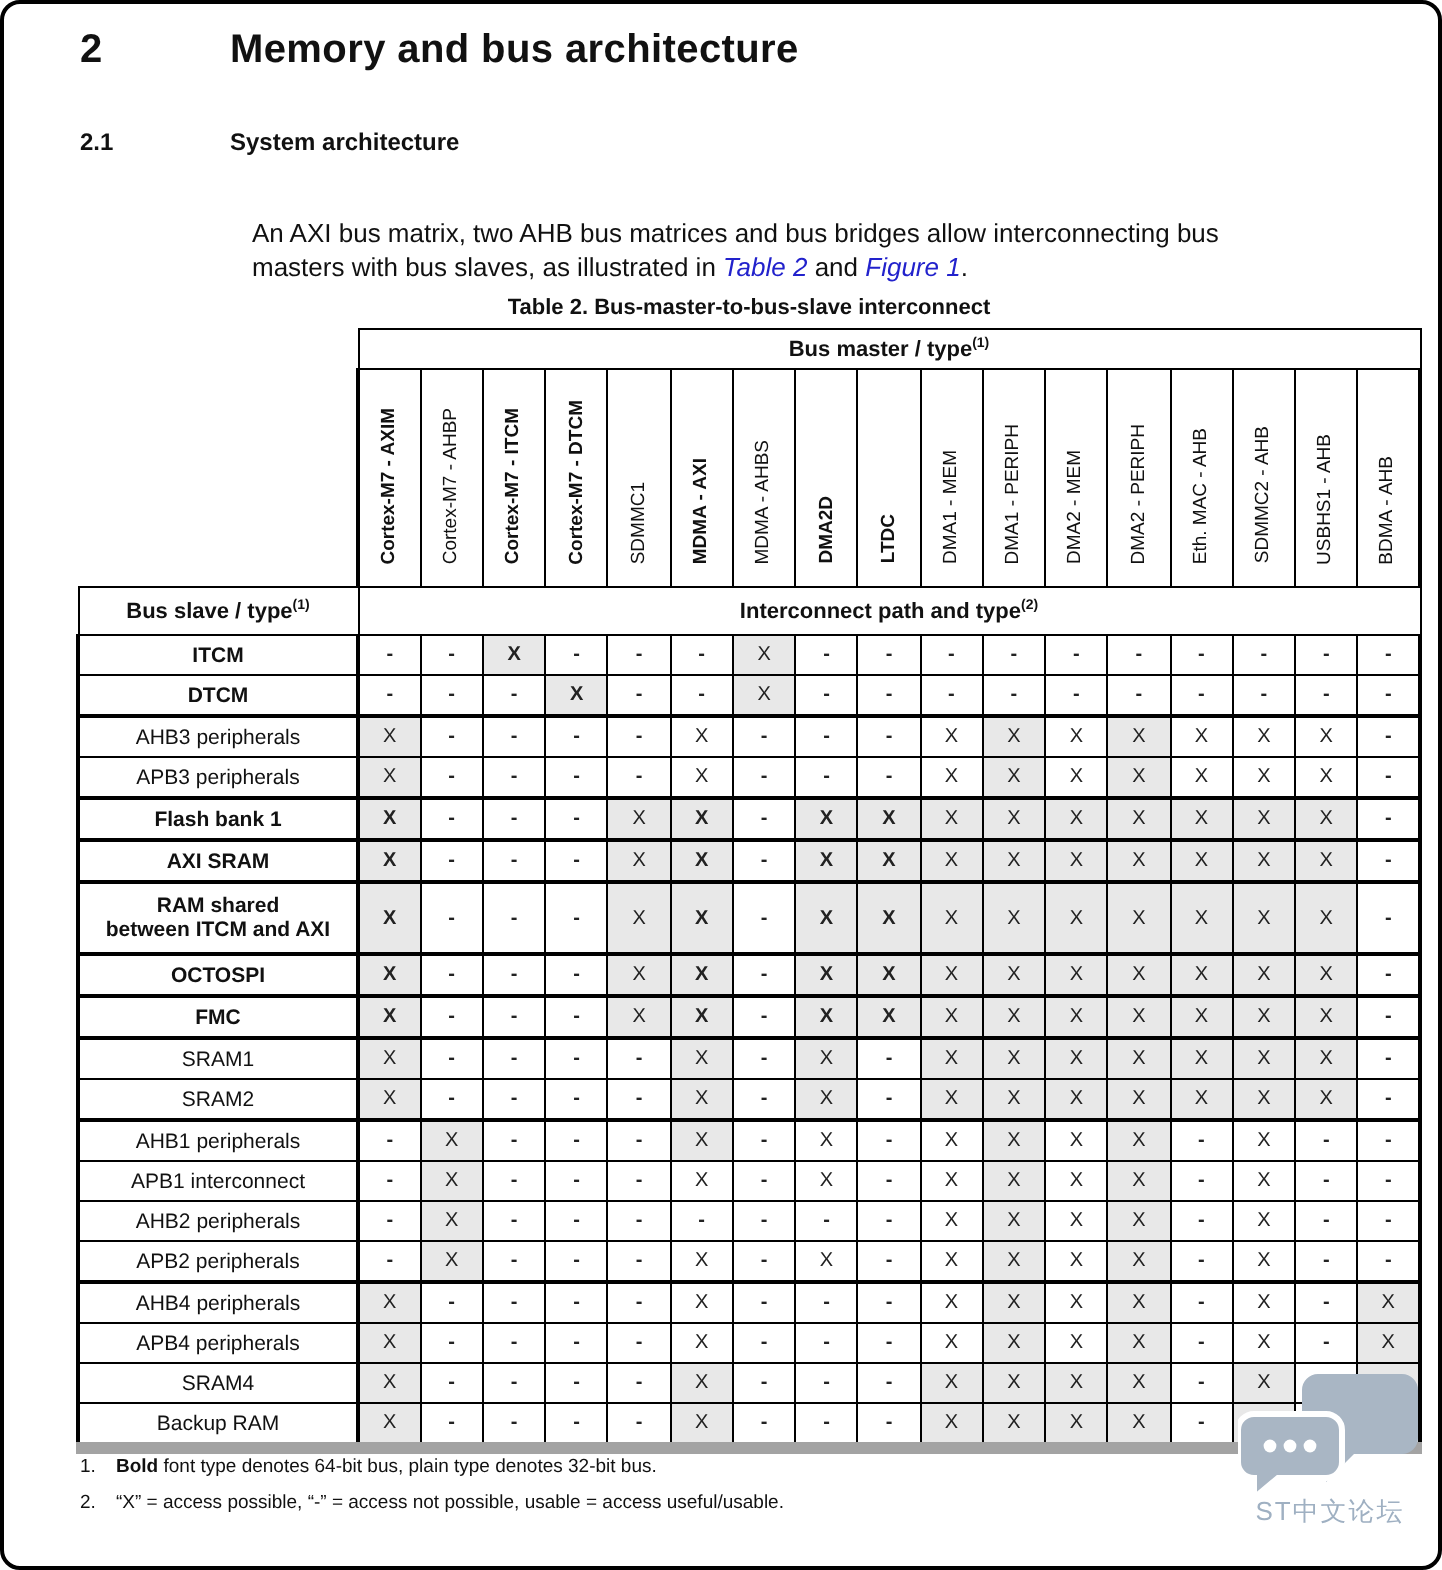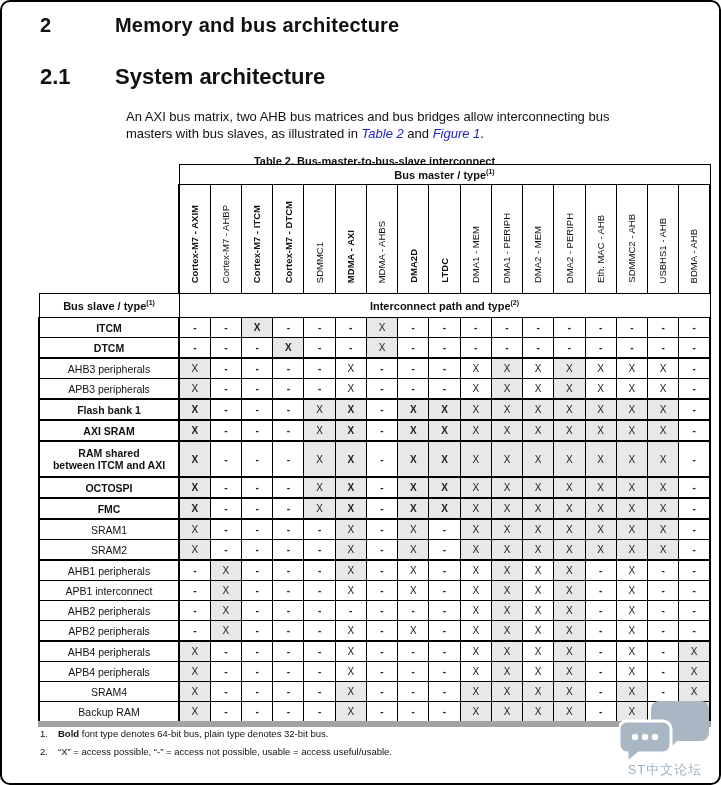--- a/index.html
+++ b/index.html
@@ -7,25 +7,25 @@
     width:721px; height:785px; position:relative; overflow:hidden;
     background:#ffffff; color:#111;
     font-family:"Liberation Sans", sans-serif;
   }
   .page-frame {
     position:absolute; inset:0; border:2px solid #000; border-radius:10px;
     pointer-events:none; z-index:50;
   }
   .heading1 { position:absolute; top:14px; left:40px; display:flex; font-size:20px; font-weight:bold; letter-spacing:0.2px; }
   .heading1 .h-num { width:75px; }
-  .heading2 { position:absolute; top:64px; left:40px; display:flex; font-size:22px; font-weight:bold; }
+  .heading2 { position:absolute; top:64px; left:40px; display:flex; font-size:12px; font-weight:bold; }
   .heading2 .h-num { width:75px; }
   .body-para { position:absolute; top:97px; left:115px; width:488px; font-size:13px; line-height:17px; margin:11px; }
   .xref { color:#2222cc; font-style:italic; text-decoration:none; }
-  .tbl-caption { position:absolute; top:148px; left:38px; width:673px; text-align:center; font-size:11px; font-weight:bold;margin-top:7px; }
+  .tbl-caption { position:absolute; top:148px; left:38px; width:673px; text-align:center; font-size:11px; font-weight:bold; }
 
   table.ic { position:absolute; top:164px; left:38px; width:673px; border-collapse:collapse; table-layout:fixed; }
   table.ic td, table.ic th { border:1px solid #000; padding:0; }
   td.blank, th.blank { border:none !important; background:transparent; }
 
   th.master-hdr { height:19px; font-size:11px; font-weight:bold; border:2px solid #000; border-bottom:1px solid #000; text-align:center; }
   sup { font-size:7px; vertical-align:super; line-height:0; }
 
   td.rot { height:108px; vertical-align:bottom; text-align:center; }
   td.rot.first { border-left:2px solid #000; }
@@ -50,21 +50,21 @@
   tr.data-row td.last { border-right:2px solid #000; }
   tr.tall th, tr.tall td { height:34px; }
   tr.group-end th, tr.group-end td { border-bottom-width:2px; }
   tr.last-row th, tr.last-row td { border-bottom:6px solid #a3a3a3; }
   tr.data-row th { line-height:12px;margin-left:43px; }
 
   .notes { position:absolute; top:728px; left:40px; width:600px; font-size:9.5px; }
   .note { display:flex; margin-bottom:7px; }
   .note-num { width:18px; flex:0 0 18px; }
 
-  .watermark { position:absolute; right:6px; bottom:6px; width:100px; text-align:center; z-index:40; }
+  .watermark { position:absolute; right:6px; bottom:20px; width:100px; text-align:center; z-index:40; }
   .watermark svg { display:block; margin:0 auto; }
   .wm-text { font-size:13px; color:#9fb0c2; letter-spacing:1px; margin-top:-2px; }
 </style>
 </head>
 <body>
 
 <div class="page-frame"></div>
 
 <div class="heading1">
   <span class="h-num">2</span>

